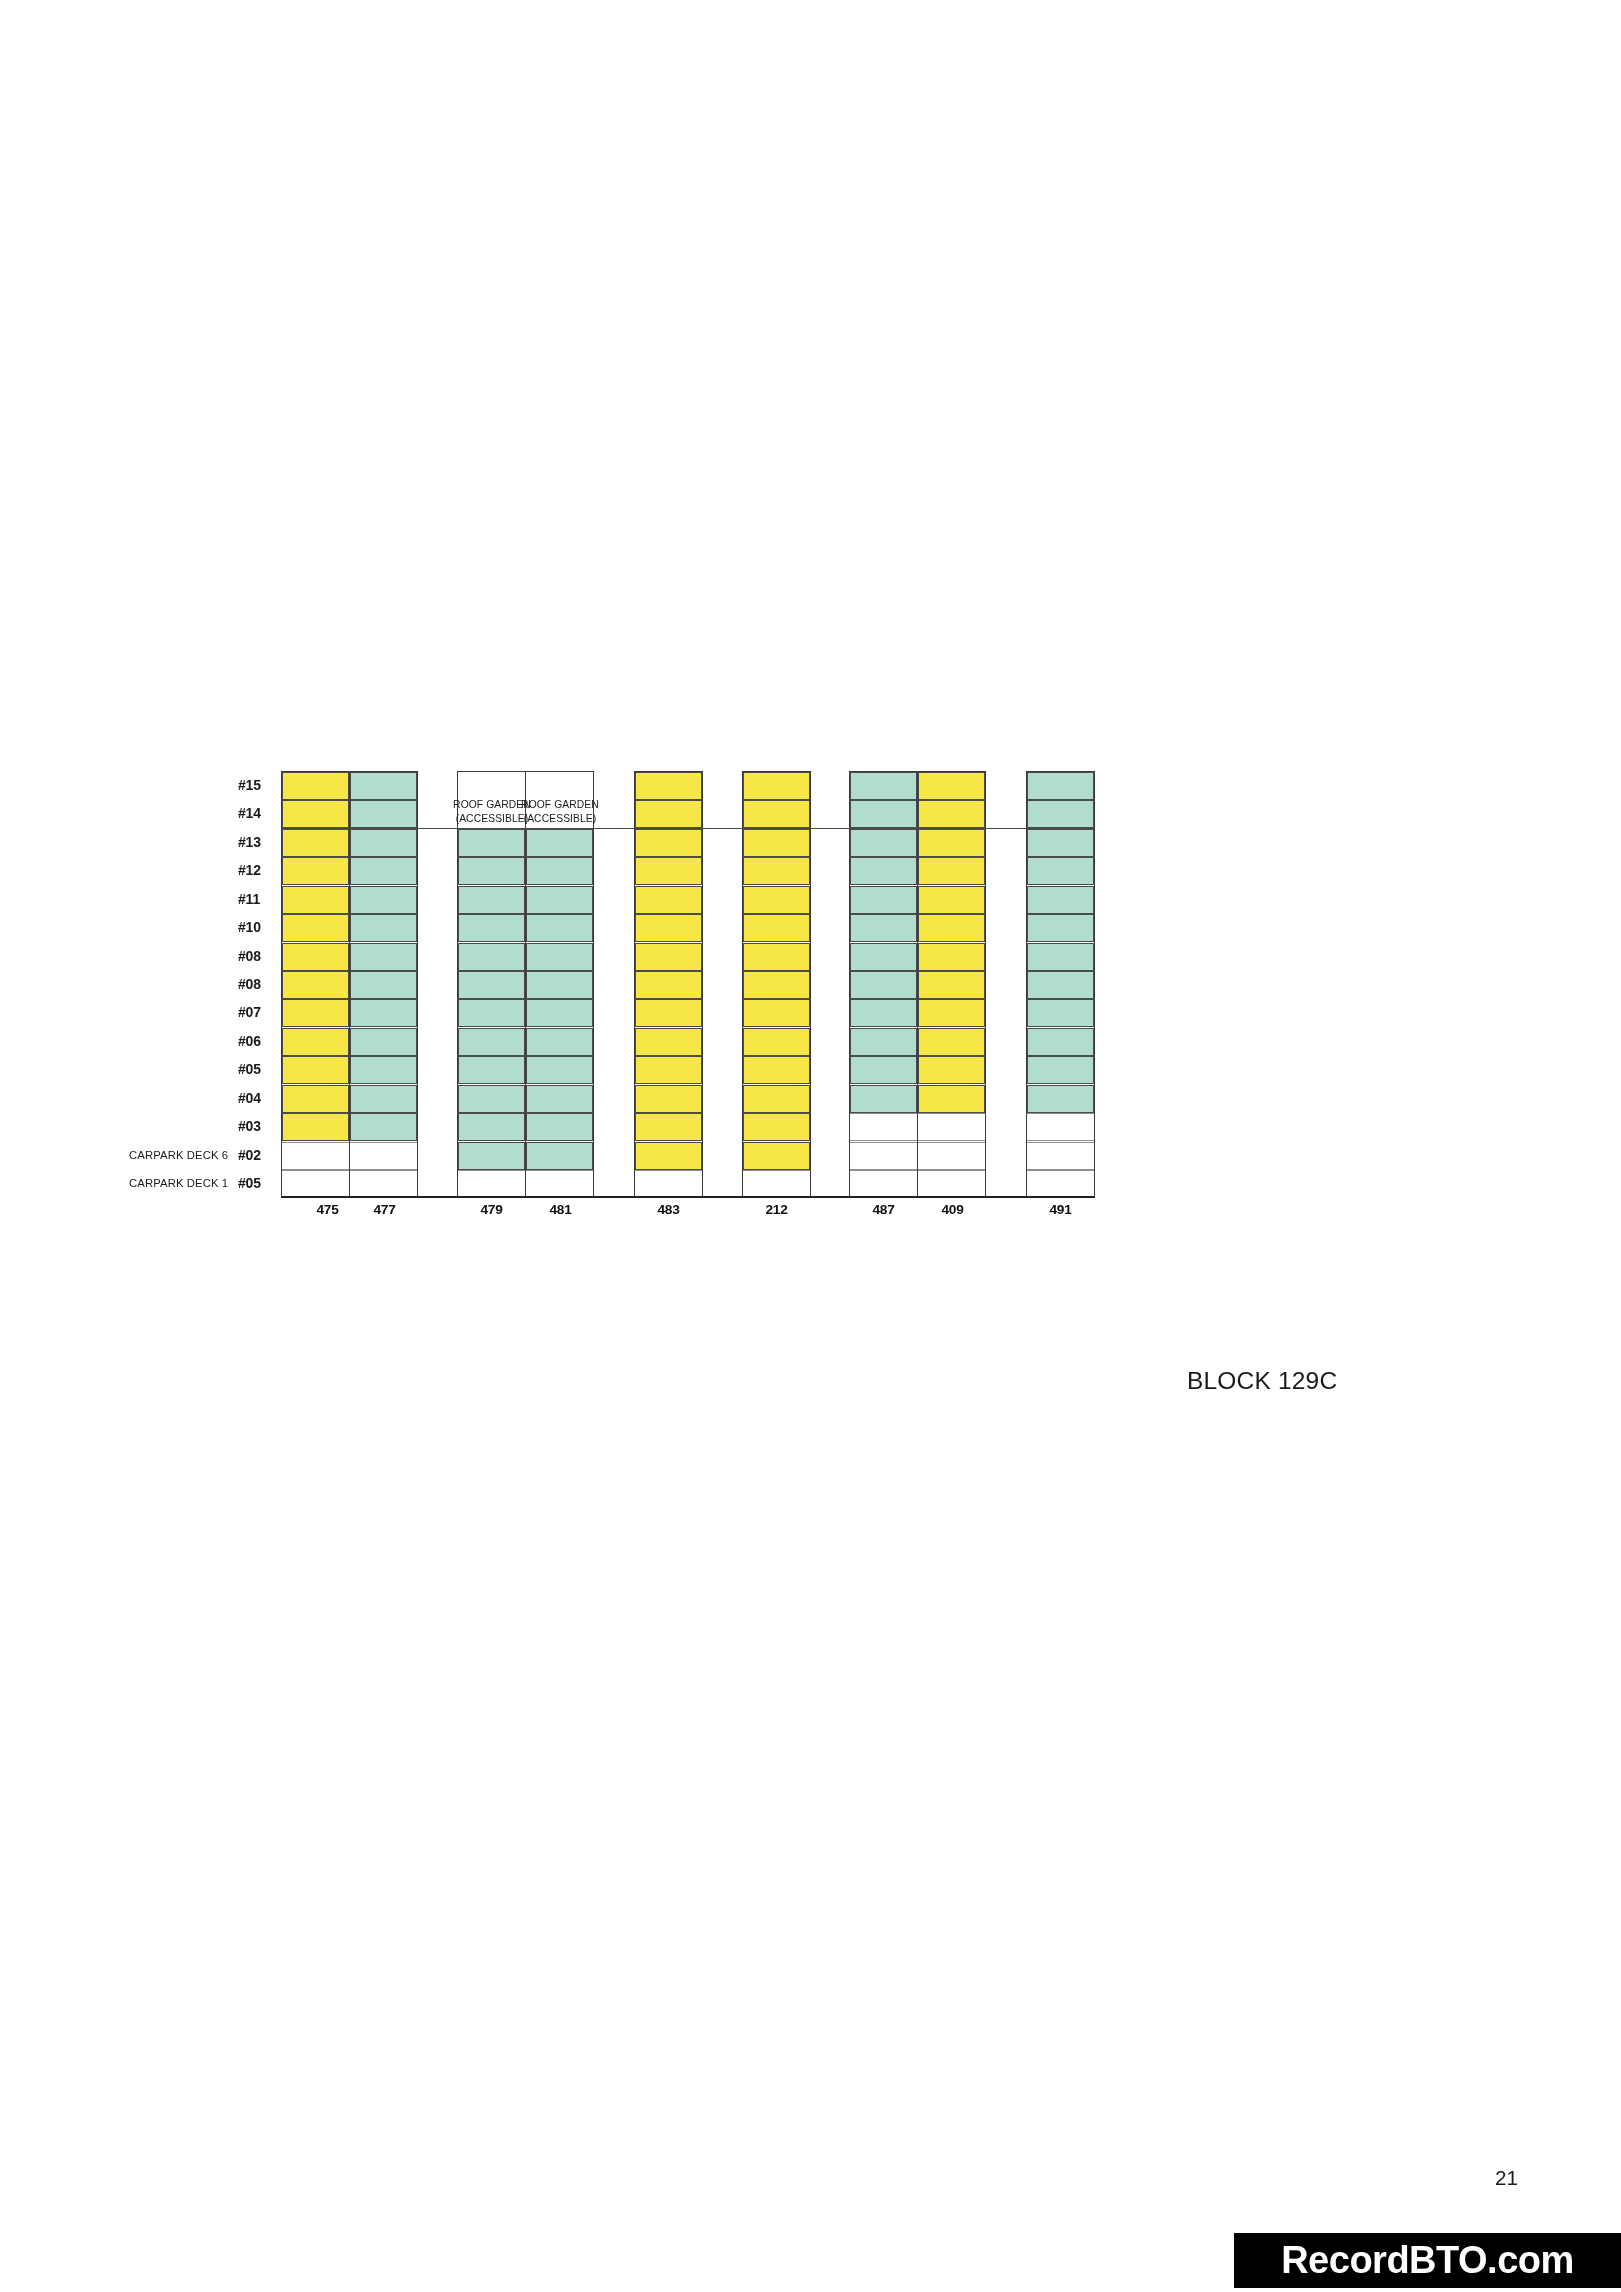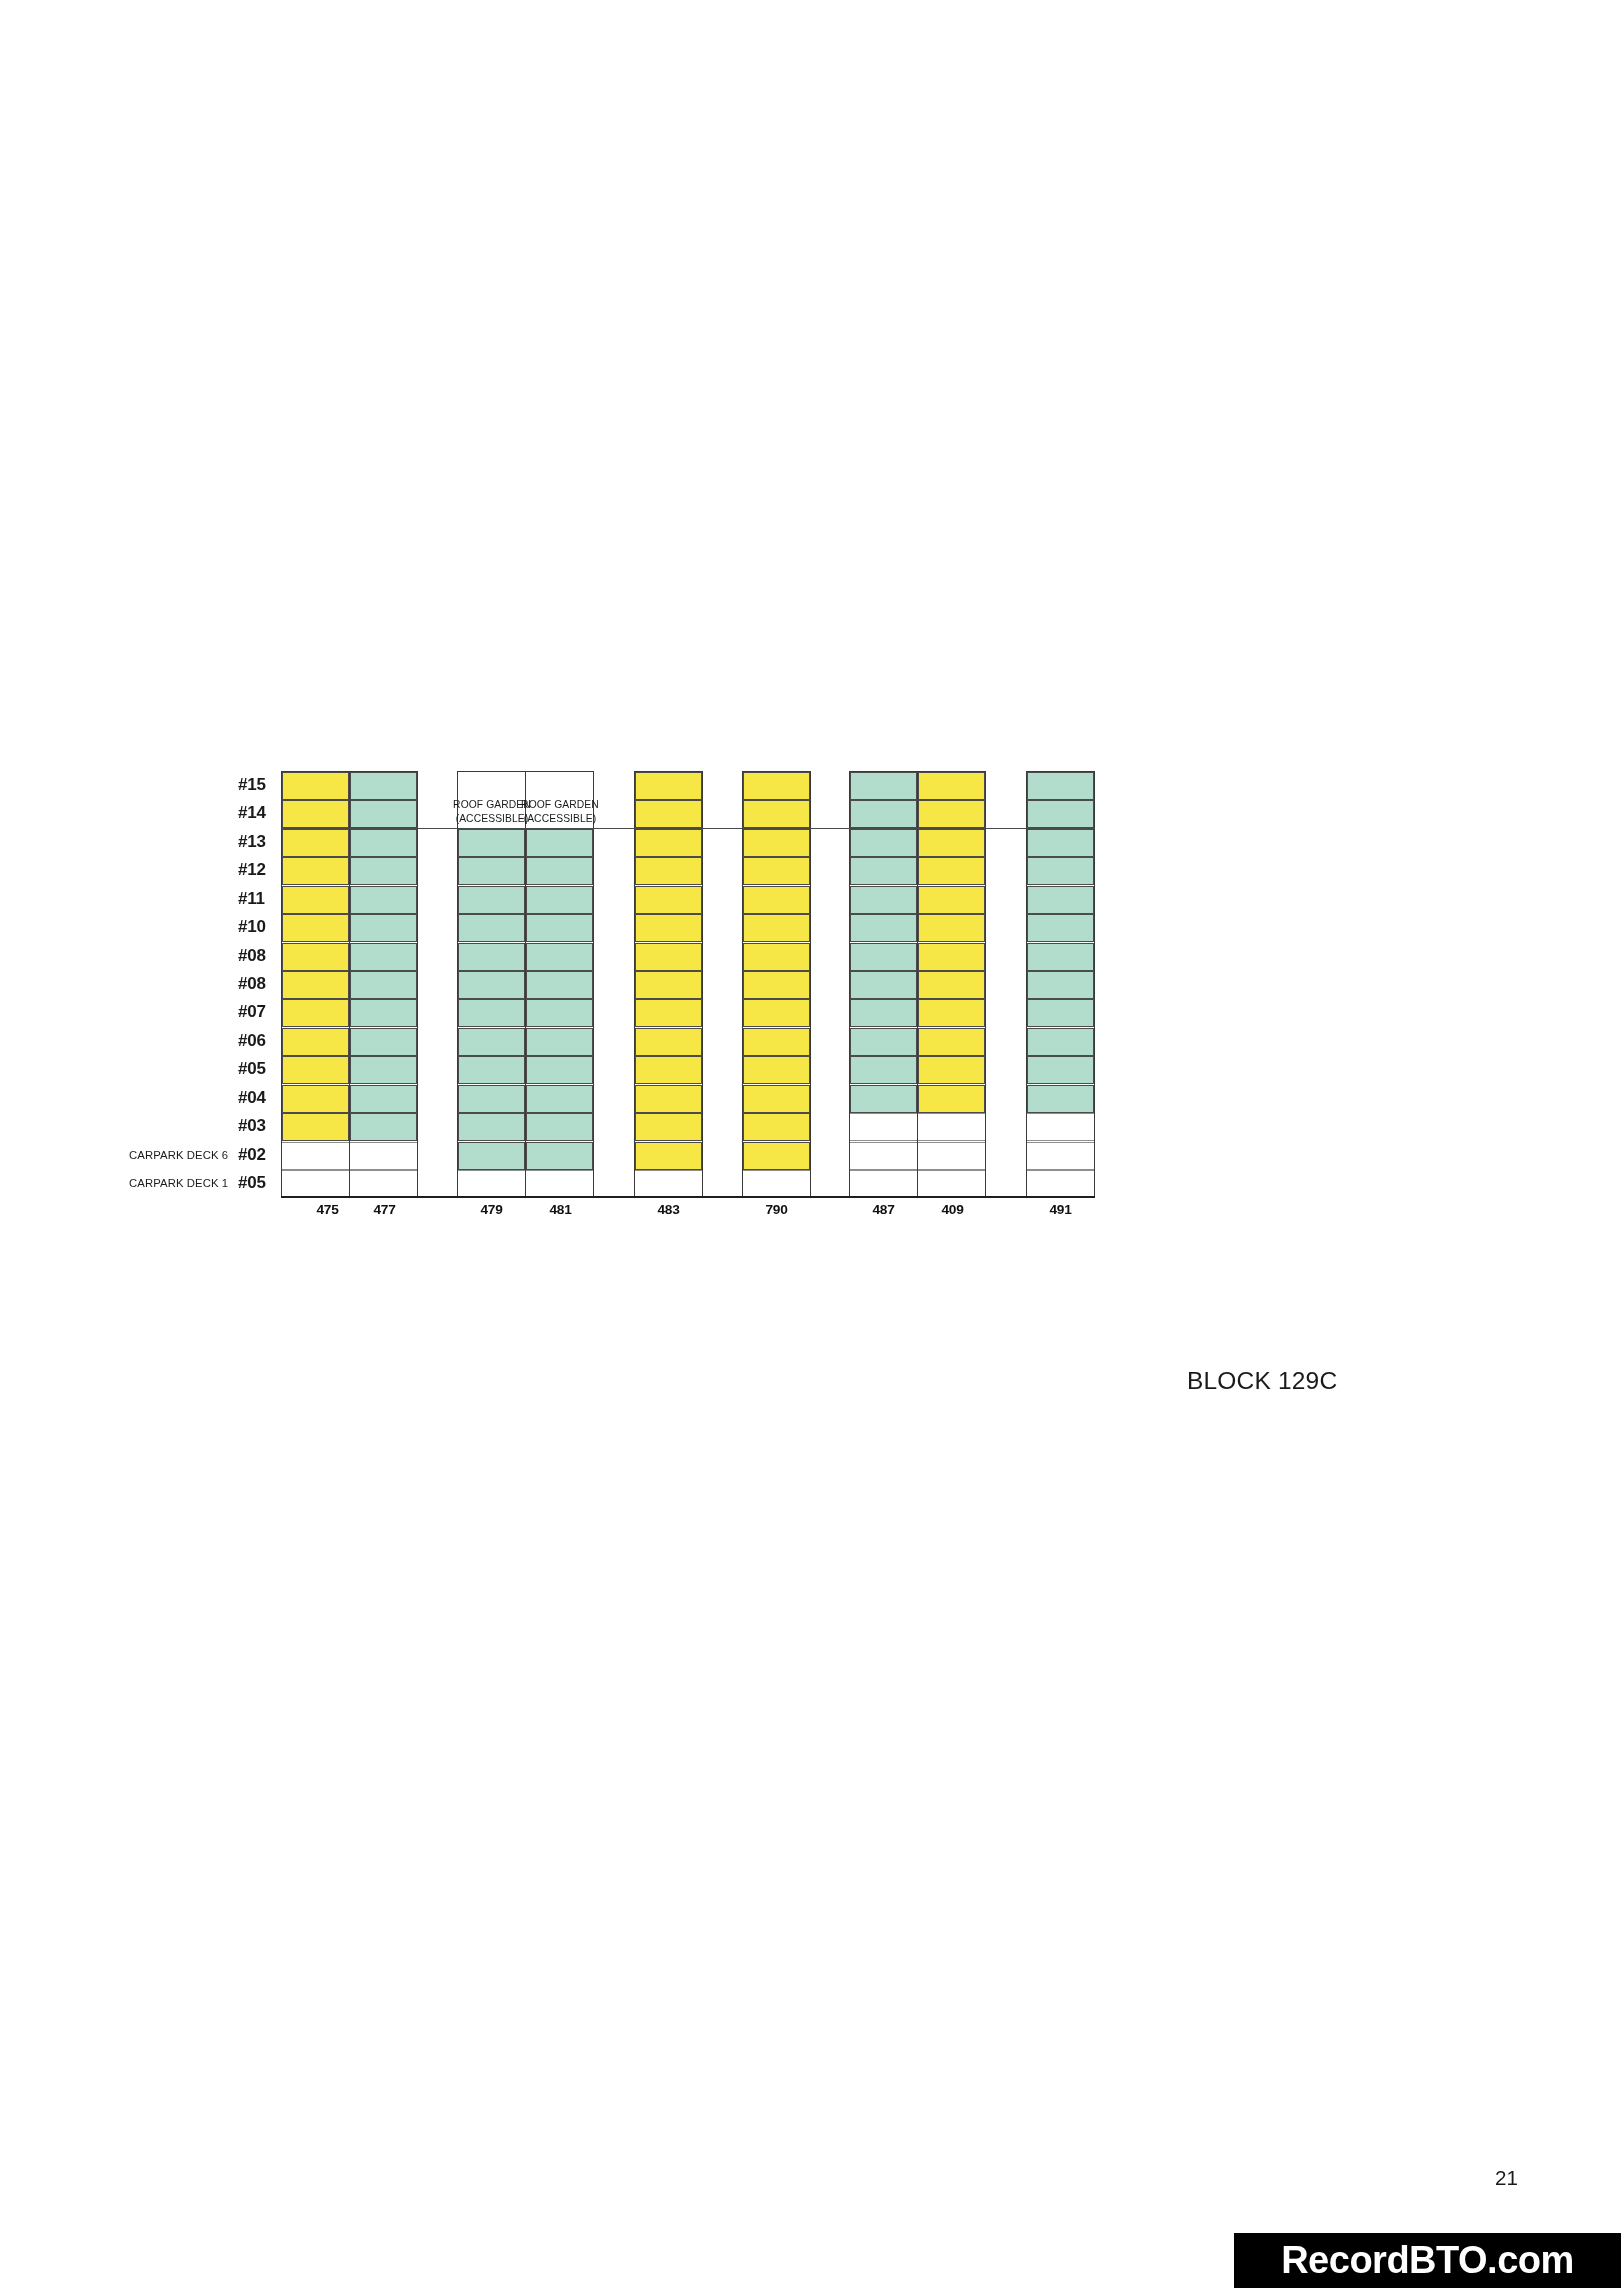--- a/index.html
+++ b/index.html
@@ -18,21 +18,21 @@
 
   
   #floor-labels{
     position:absolute;left:0;top:0;width:193px;height:426px;
   }
   .floor-row{
     position:absolute;left:0;width:193px;height:28px;
     display:flex;align-items:center;justify-content:flex-end;
   }
   .floor-num{
-    font-size:17px;font-weight:bold;color:#1a1a1a;
+    font-size:14px;font-weight:bold;color:#1a1a1a;
     letter-spacing:-0.2px;width:43px;text-align:left;
     padding-left:5.9px;
   }
   .deck-label{
     font-size:11.3px;font-weight:normal;color:#1a1a1a;
     margin-right:3.9px;white-space:nowrap;letter-spacing:0.1px;
   }
 
   
   #stacks{
@@ -349,21 +349,21 @@
   <div id="roof-line" style="width: 814px;"></div>
 
   <div id="baseline" style="width: 814px;"></div>
 
   <div id="unit-axis" style="width: 814px;">
       <div class="unit-number" style="left: 12px; width: 69px;">475</div>
       <div class="unit-number" style="left: 69px; width: 69px;">477</div>
       <div class="unit-number" style="left: 176px; width: 69px;">479</div>
       <div class="unit-number" style="left: 245px; width: 69px;">481</div>
       <div class="unit-number" style="left: 353px; width: 69px;">483</div>
-      <div class="unit-number" style="left: 461px; width: 69px;">790</div>
+      <div class="unit-number" style="left: 461px; width: 69px;">212</div>
       <div class="unit-number" style="left: 568px; width: 69px;">487</div>
       <div class="unit-number" style="left: 637px; width: 69px;">409</div>
       <div class="unit-number" style="left: 745px; width: 69px;">491</div>
     </div>
 
 <div class="roof-garden-label" style="left: 364px; top: 27.4px; width: 80px;">
       <div>ROOF GARDEN</div>
       <div>(ACCESSIBLE)</div>
     </div>
     <div class="roof-garden-label" style="left: 432px; top: 27.4px; width: 80px;">

